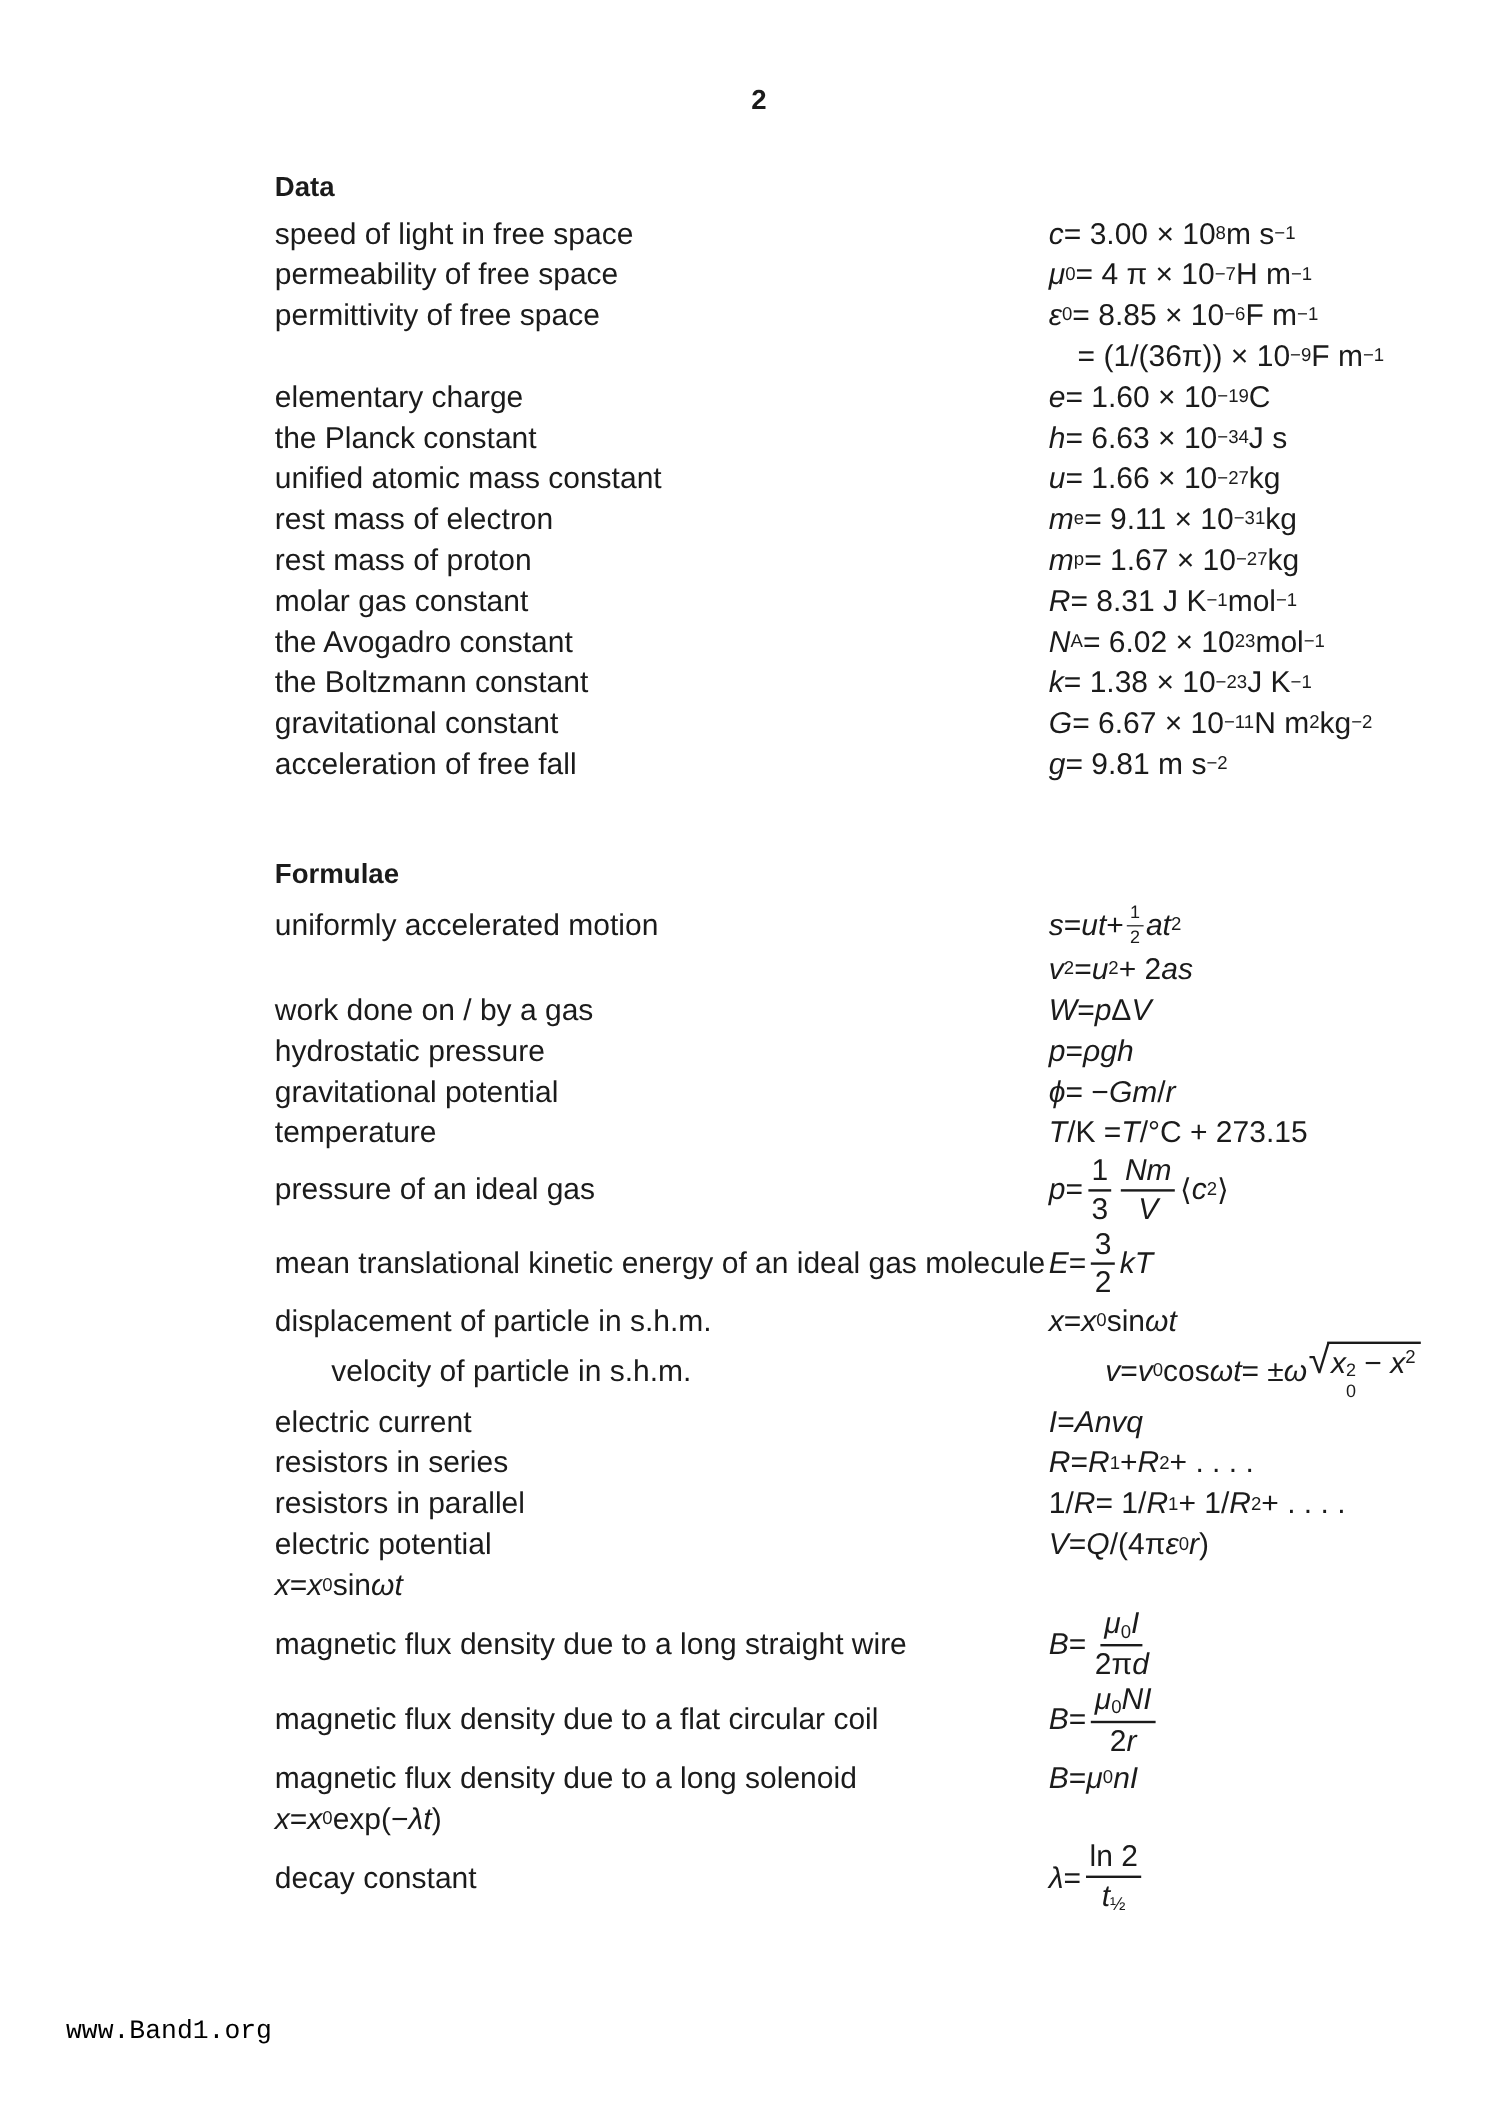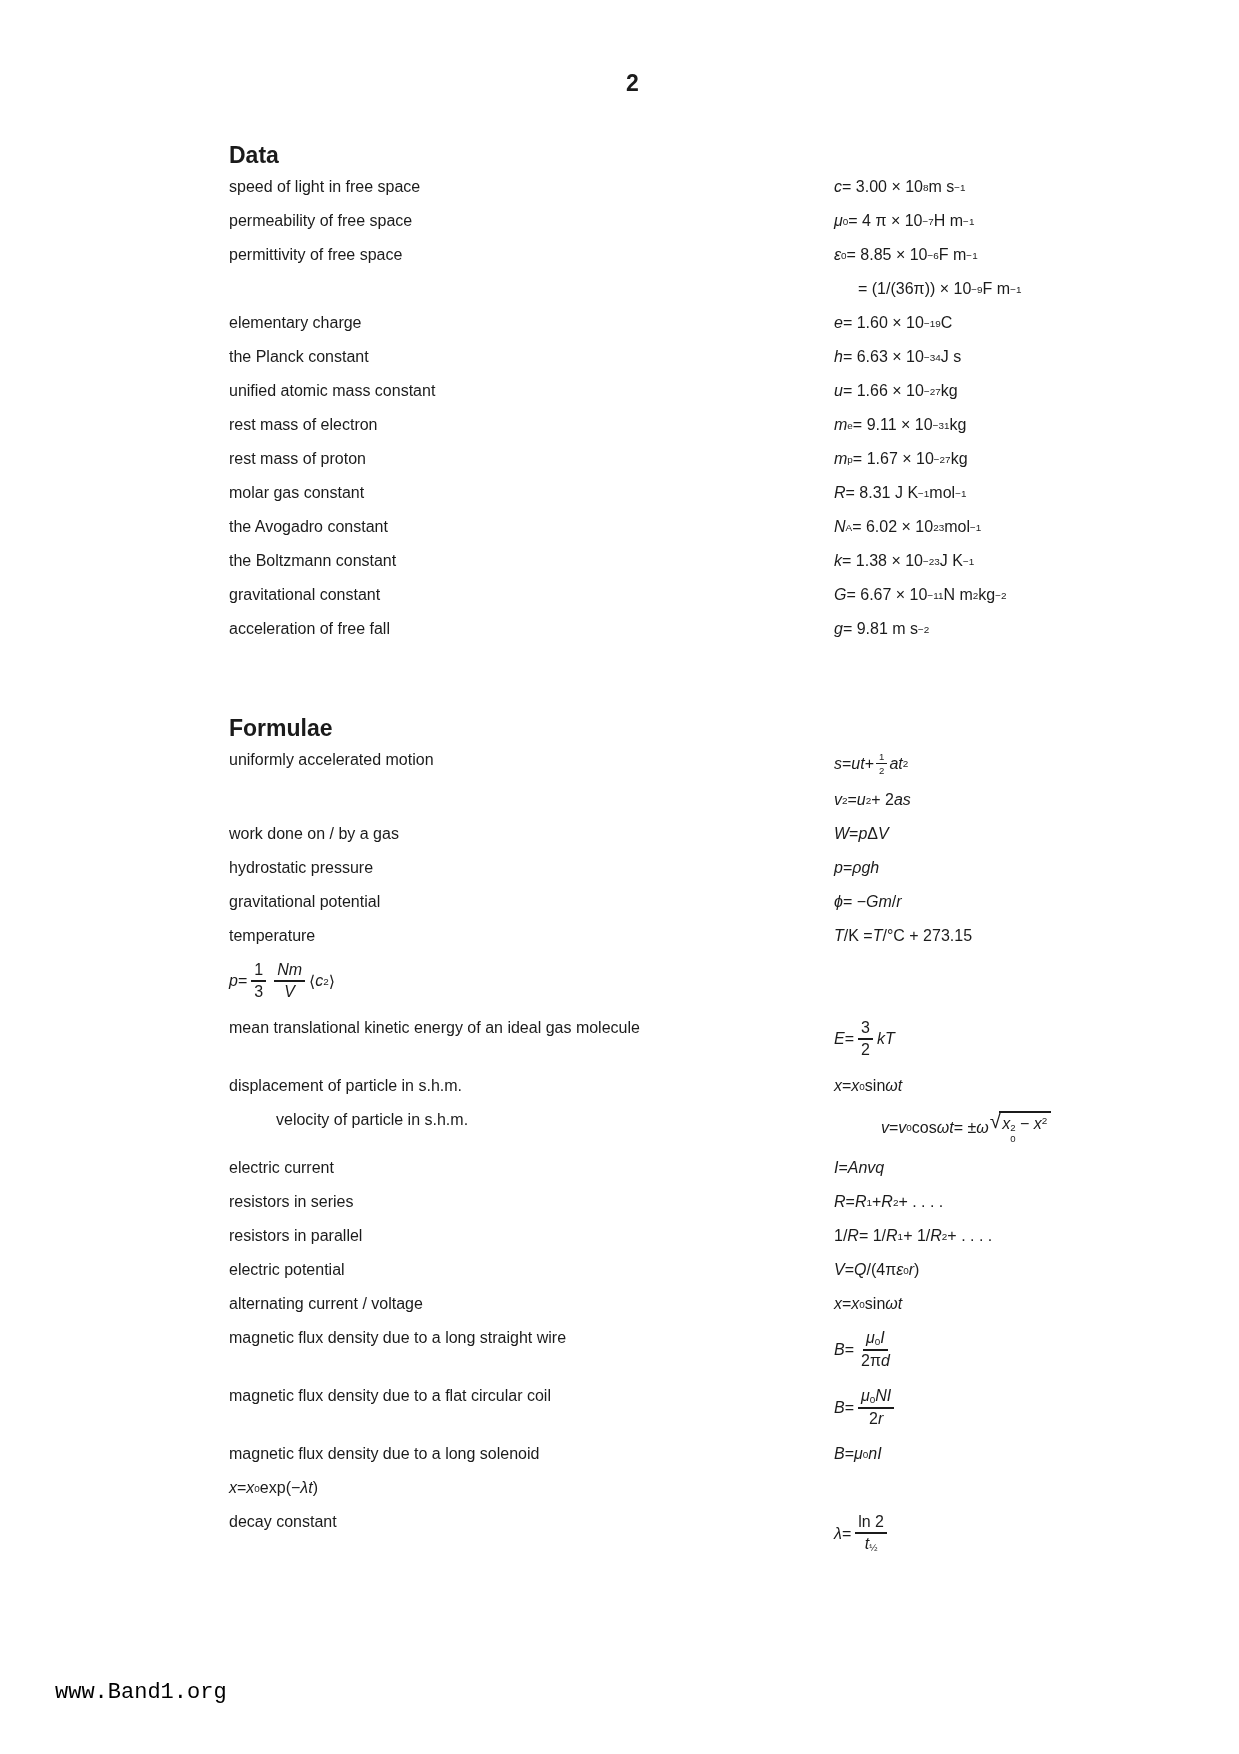--- a/index.html
+++ b/index.html
@@ -15,21 +15,21 @@
     position:absolute; top:70px; left:626px;
     font-size:23px; font-weight:bold;
   }
   .content { position:absolute; left:229px; top:137px; width:976px; }
   .section-heading {
     font-weight:bold; font-size:23px;
     height:36px; display:flex; align-items:center;
   }
   .rows { margin-top:5px; }
   .section-heading.formulae-heading { margin-top:56px; }
-  .row { display:flex; align-items:flex-start; min-height:34px; font-size:16px; }
+  .row { display:flex; align-items:center; min-height:34px; font-size:25px;gap:40px; }
   .row-label { width:605px; flex:none; white-space:nowrap; }
   .row-value { white-space:nowrap; display:inline-flex; align-items:center; }
   .row.cont .row-value { padding-left:24px; }
   .row.sm   { min-height:40px; }
   .row.med  { min-height:48px;margin-left:47px; }
   .row.tall { min-height:58px; }
 
   .tok-var { font-style:italic; }
   .tok-sup { font-size:0.62em; vertical-align:0.55em; }
   .tok-sub { font-size:0.62em; vertical-align:-0.25em; }
@@ -265,20 +265,21 @@
         <div class="row">
           <span class="row-label">temperature</span>
           <span class="row-value">
             <span class="tok-var">T</span>
             <span class="tok-txt">/K = </span>
             <span class="tok-var">T</span>
             <span class="tok-txt">/°C + 273.15</span>
           </span>
         </div>
         <div class="row tall">
+          <span class="row-label">pressure of an ideal gas</span>
           <span class="row-value">
             <span class="tok-var">p</span>
             <span class="tok-txt"> = </span>
             <span class="tok-frac">
               <span class="fr-n"><span class="tok-txt">1</span></span>
               <span class="fr-d"><span class="tok-txt">3</span></span>
             </span>
             <span class="tok-frac">
               <span class="fr-n"><span class="tok-var">Nm</span></span>
               <span class="fr-d"><span class="tok-var">V</span></span>
@@ -374,21 +375,20 @@
             <span class="tok-txt"> = </span>
             <span class="tok-var">Q</span>
             <span class="tok-txt">/(4π</span>
             <span class="tok-var">ε</span>
             <span class="tok-sub">0</span>
             <span class="tok-var">r</span>
             <span class="tok-txt">)</span>
           </span>
         </div>
         <div class="row">
-          <span class="row-label">alternating current / voltage</span>
           <span class="row-value">
             <span class="tok-var">x</span>
             <span class="tok-txt"> = </span>
             <span class="tok-var">x</span>
             <span class="tok-sub">0</span>
             <span class="tok-txt"> sin</span>
             <span class="tok-var">ωt</span>
           </span>
         </div>
         <div class="row tall">

